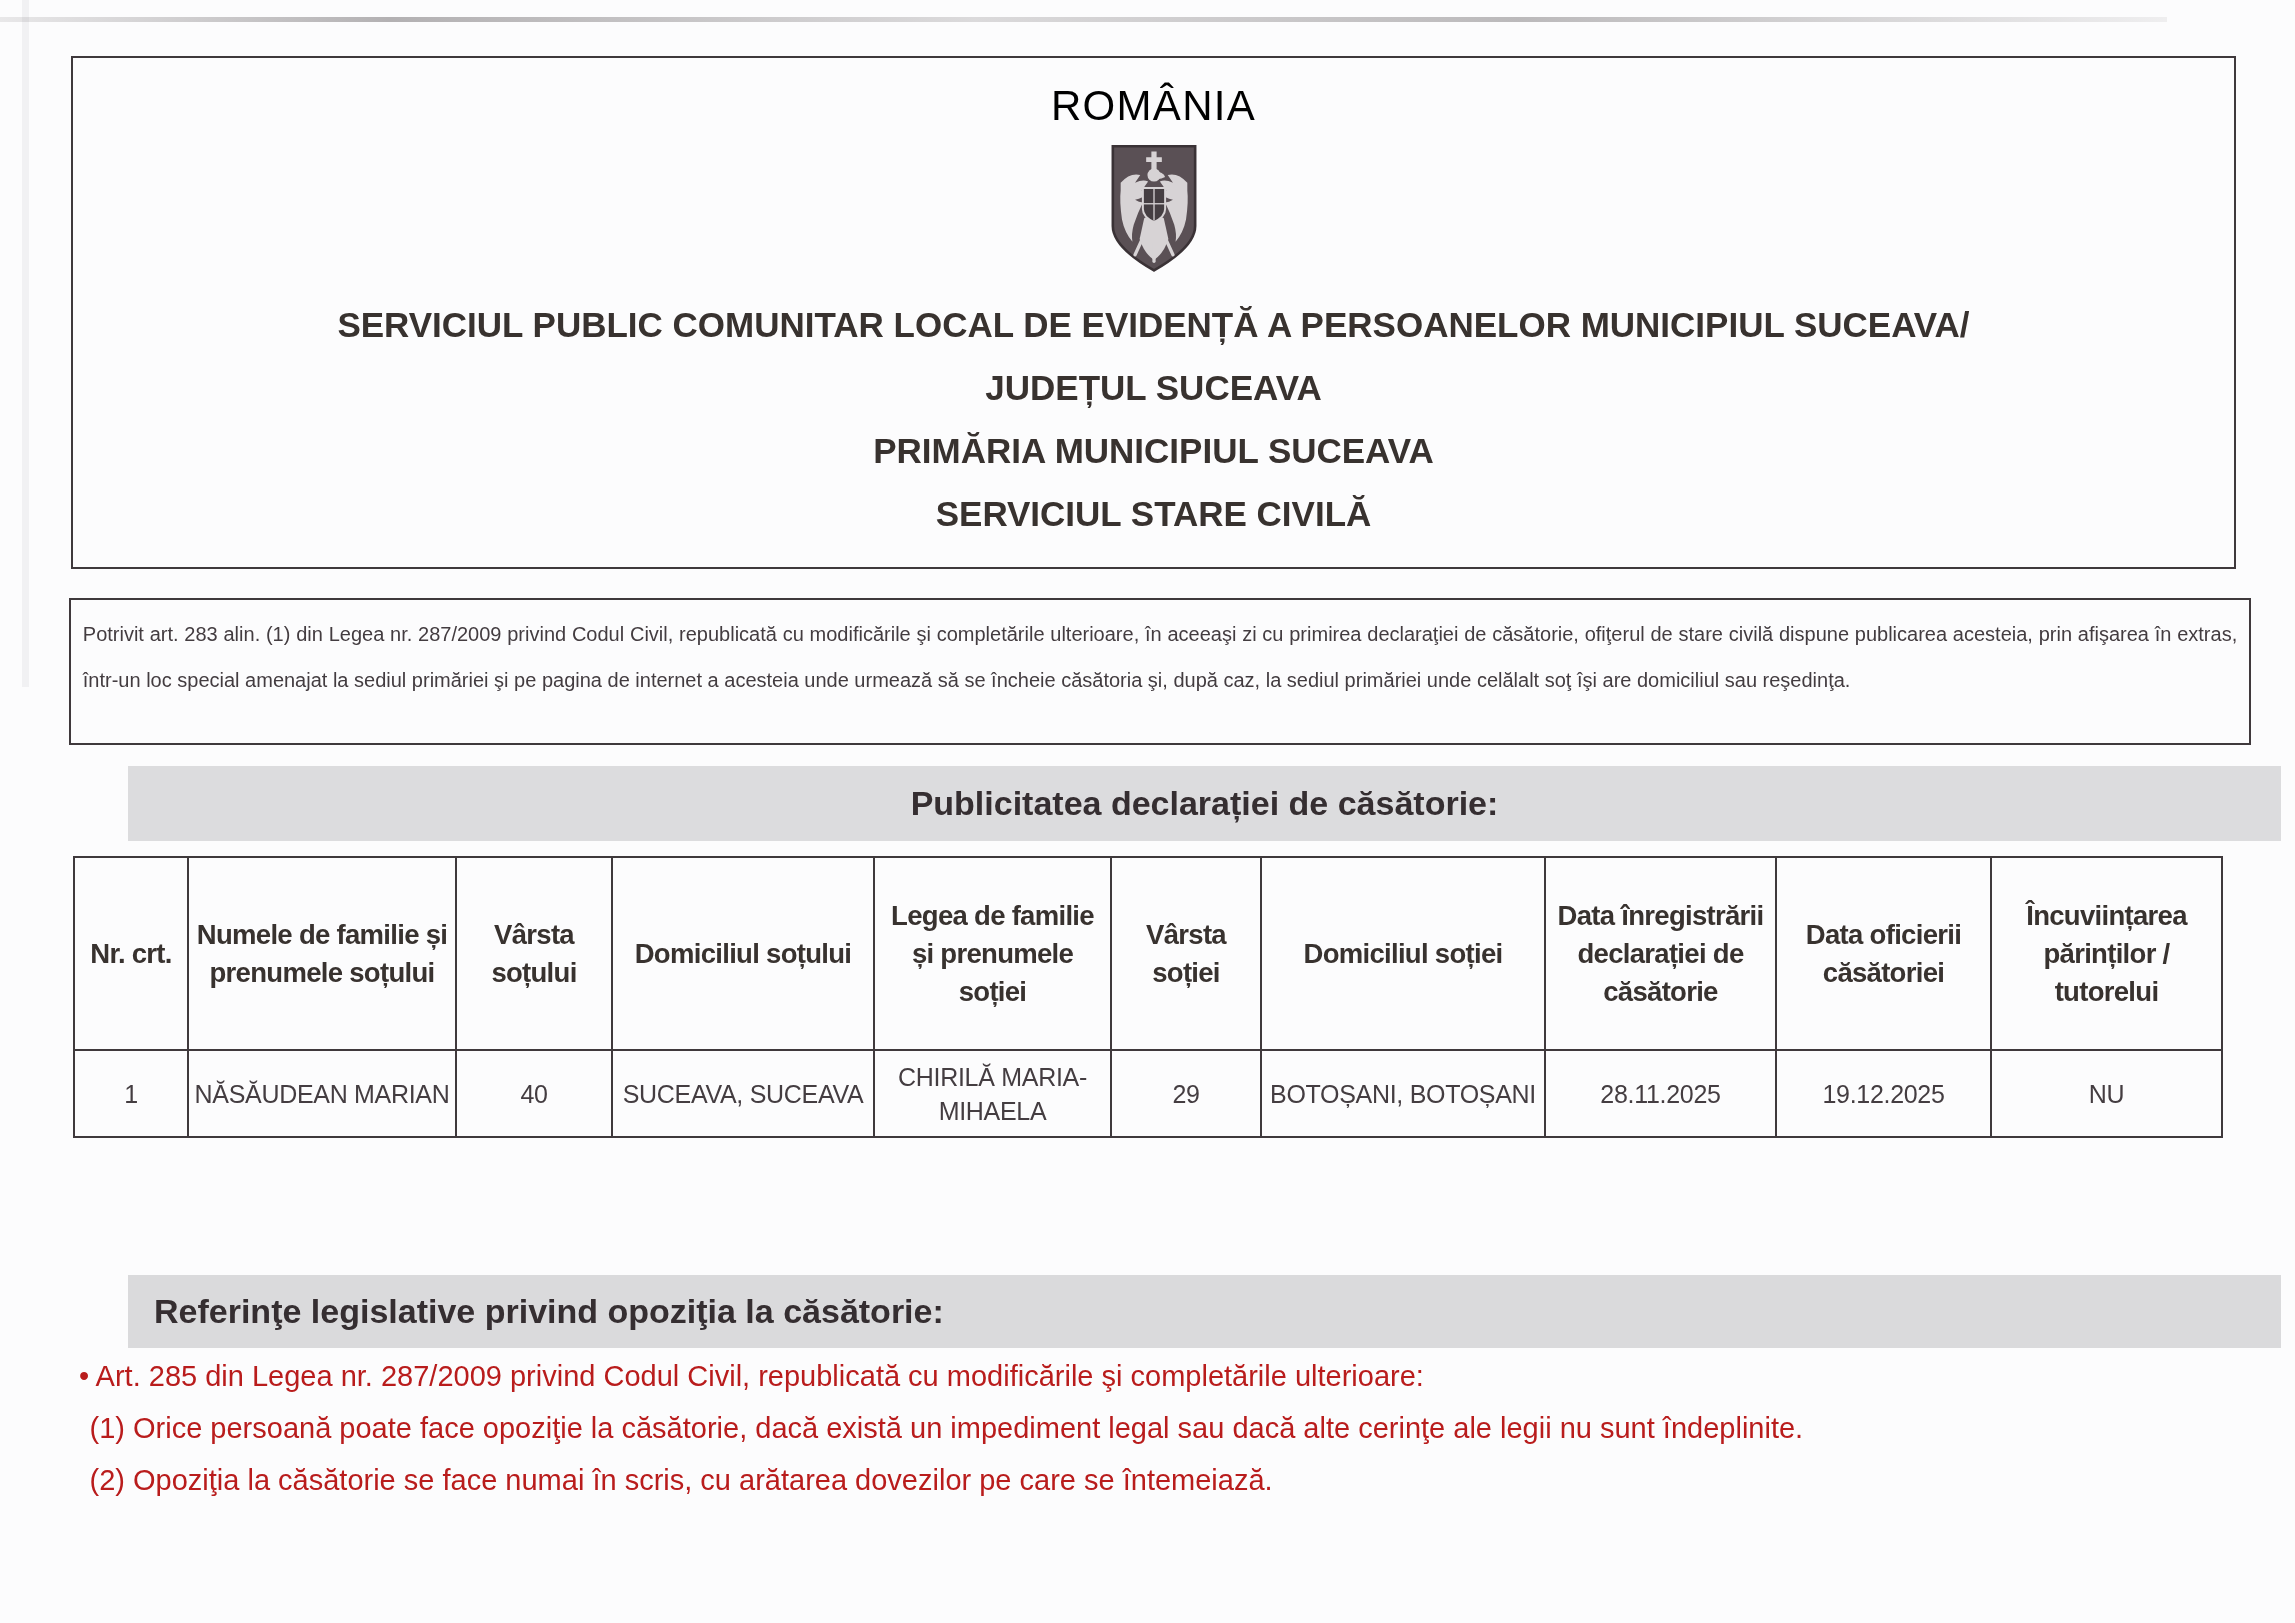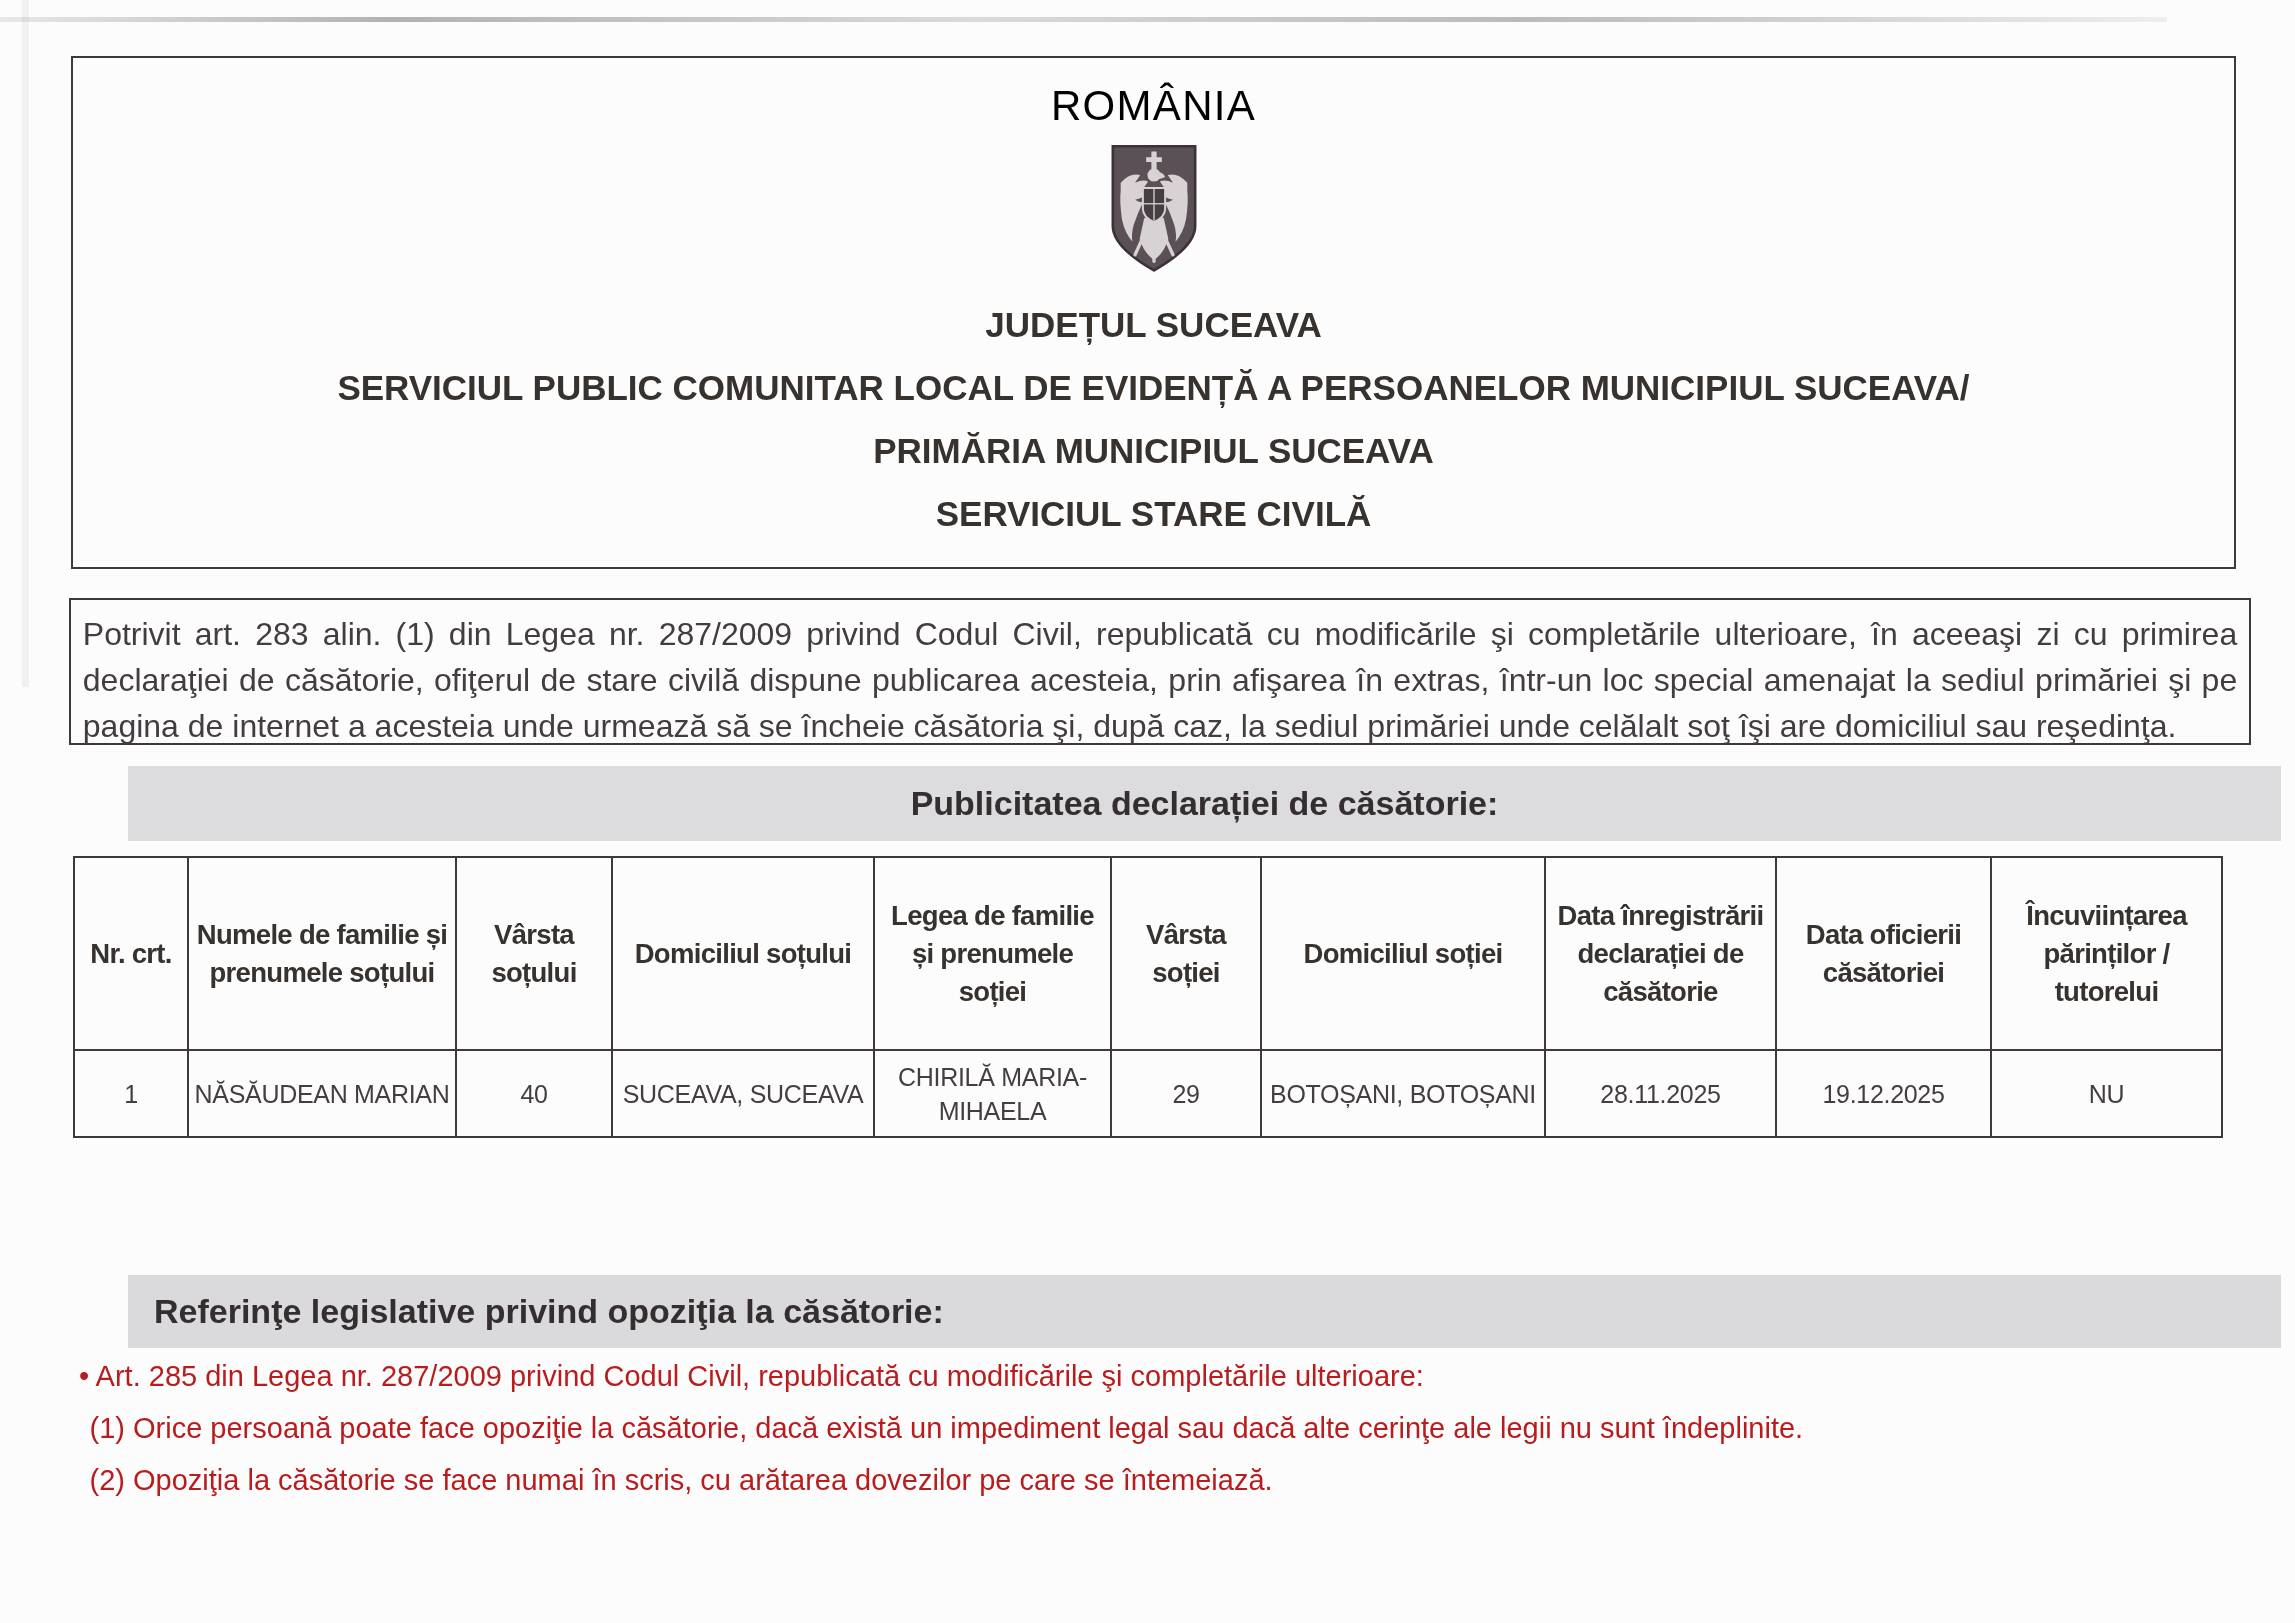--- a/index.html
+++ b/index.html
@@ -32,21 +32,21 @@
   .country{margin-top:24px;font-size:42px;font-weight:normal;letter-spacing:1.3px;color:#000000;}
   .coa-wrap{margin-top:10.5px;height:134px;}
   .hlines{margin-top:18.3px;}
   .hline{font-weight:bold;font-size:35px;line-height:63px;color:#38322f;letter-spacing:0px;}
 
   
   .legal-box{
     position:absolute;left:69px;top:598px;width:2182px;height:147px;
     border:2.6px solid #3f393c;box-sizing:border-box;
     padding:11px 11.8px 0 11.8px;
-    font-size:32px;line-height:46px;color:#433c40;
+    font-size:20px;line-height:46px;color:#433c40;
     text-align:justify;
   }
 
   
   .band{
     position:absolute;left:84px;width:2153px;
     background:#dcdcde;color:#352e31;
     font-weight:bold;font-size:34px;box-sizing:border-box;margin-left:44px;
   }
   .band-center{top:766px;height:75px;line-height:75px;text-align:center;}
@@ -107,22 +107,22 @@
           <line x1="57" y1="150" x2="46" y2="174"></line>
           <line x1="75" y1="156" x2="75" y2="184"></line>
           <line x1="93" y1="150" x2="104" y2="174"></line>
         </g>
         <path d="M58 72 h34 v32 q0 12 -17 20 q-17 -8 -17 -20 z" fill="#453e42" stroke="#d7d3d5" stroke-width="3"></path>
         <line x1="75" y1="72" x2="75" y2="122" stroke="#d7d3d5" stroke-width="2"></line>
         <line x1="58" y1="96" x2="92" y2="96" stroke="#d7d3d5" stroke-width="2"></line>
       </svg>
     </div>
     <div class="hlines">
+      <div class="hline">SERVICIUL PUBLIC COMUNITAR LOCAL DE EVIDENȚĂ A PERSOANELOR MUNICIPIUL SUCEAVA/</div>
       <div class="hline">JUDEȚUL SUCEAVA</div>
-      <div class="hline">SERVICIUL PUBLIC COMUNITAR LOCAL DE EVIDENȚĂ A PERSOANELOR MUNICIPIUL SUCEAVA/</div>
       <div class="hline">PRIMĂRIA MUNICIPIUL SUCEAVA</div>
       <div class="hline">SERVICIUL STARE CIVILĂ</div>
     </div>
   </div>
 
   <div class="legal-box">Potrivit art. 283 alin. (1) din Legea nr. 287/2009 privind Codul Civil, republicată cu modificările şi completările ulterioare, în aceeaşi zi cu primirea declaraţiei de căsătorie, ofiţerul de stare civilă dispune publicarea acesteia, prin afişarea în extras, într-un loc special amenajat la sediul primăriei şi pe pagina de internet a acesteia unde urmează să se încheie căsătoria şi, după caz, la sediul primăriei unde celălalt soţ îşi are domiciliul sau reşedinţa.</div>
 
   <div class="band band-center">Publicitatea declarației de căsătorie:</div>
 
   <table class="decl">

